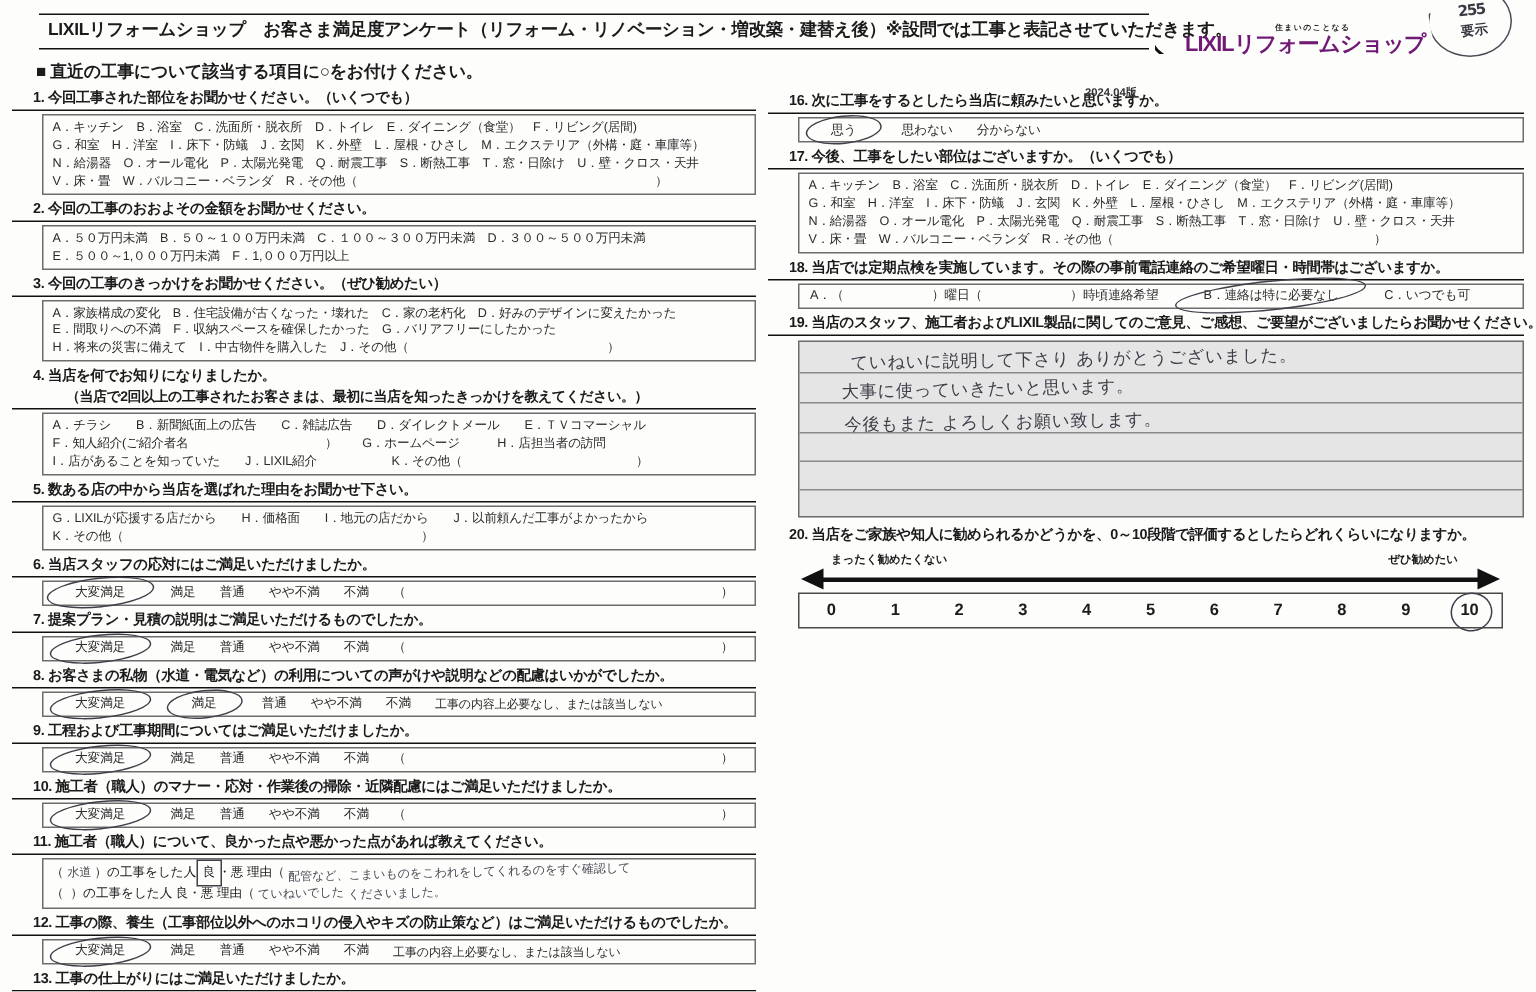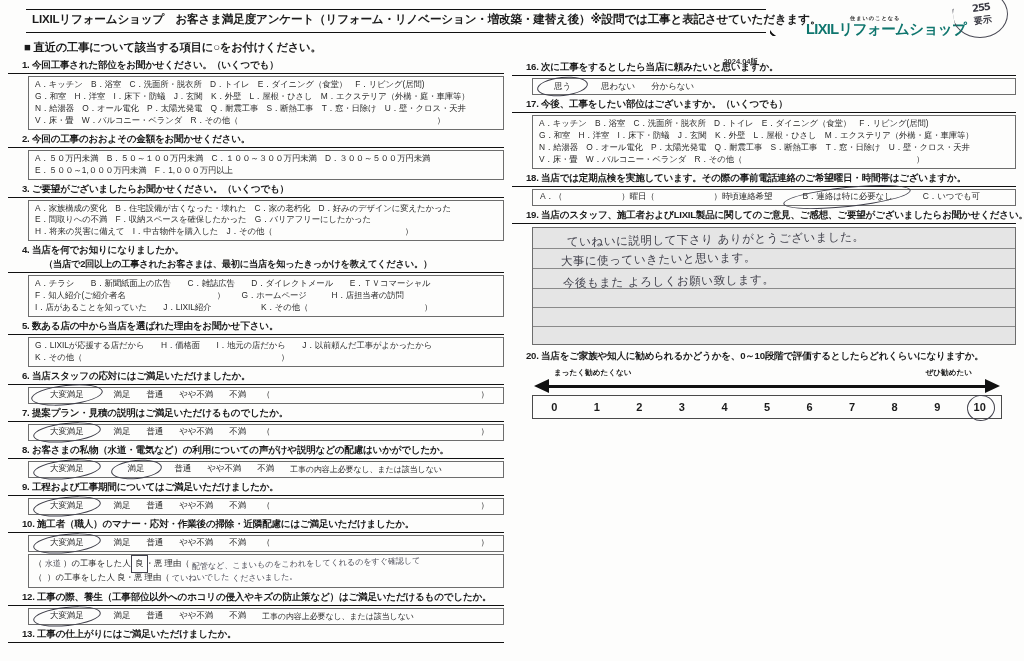--- a/index.html
+++ b/index.html
@@ -27,21 +27,21 @@
   }
   .hdr-ver{position:absolute;right:258px;top:13px;font-size:7.5px;font-weight:bold;color:#333;margin-top:40px;}
   .logo-wrap{position:absolute;right:6px;top:0px;width:244px;height:36px;}
   .logo-sweep{position:absolute;left:4px;top:16px;width:34px;height:16px;overflow:hidden;}
   .logo-sweep:before{
     content:"";position:absolute;left:-4px;top:-16px;width:46px;height:34px;
     border:2.4px solid #111;border-radius:50%;
     clip-path:polygon(0% 55%,100% 0%,100% 28%,0% 100%);
   }
   .logo-sub{position:absolute;left:84px;top:11px;font-size:5.2px;font-weight:bold;letter-spacing:1px;color:#222;}
-  .logo-main{position:absolute;left:40px;top:16px;font-size:14.5px;font-weight:bold;letter-spacing:-0.6px;color:#0f766e;white-space:nowrap;}
+  .logo-main{position:absolute;left:24px;top:16px;font-size:14.5px;font-weight:bold;letter-spacing:-0.6px;color:#701a75;white-space:nowrap;}
   
   .stamp{position:absolute;right:2px;top:-2px;width:46px;height:40px;}
   .stamp .ink{
     position:absolute;font-family:"DejaVu Sans",sans-serif;color:#3a3a44;
     font-weight:bold;transform:rotate(-7deg);
   }
   .stamp .s1{left:10px;top:0px;font-size:10px;letter-spacing:-1px;}
   .stamp .s2{left:12px;top:12px;font-size:9px;}
   .stamp .s3{left:14px;top:22px;font-size:9px;}
   .stamp .arc{
@@ -194,21 +194,21 @@
         </div>
         <div class="q-box">
           <div class="q-row"><span>A．５０万円未満　B．５０～１００万円未満　C．１００～３００万円未満　D．３００～５００万円未満</span></div>
           <div class="q-row"><span>E．５００～1,０００万円未満　F．1,０００万円以上</span></div>
         </div>
       </div>
 
       <div class="q">
         <div class="q-head under">
           <span>3.</span>
-          <span>ご要望がございましたらお聞かせください。（いくつでも）</span>
+          <span>今回の工事のきっかけをお聞かせください。（ぜひ勧めたい）</span>
         </div>
         <div class="q-box">
           <div class="q-row"><span>A．家族構成の変化　B．住宅設備が古くなった・壊れた　C．家の老朽化　D．好みのデザインに変えたかった</span></div>
           <div class="q-row"><span>E．間取りへの不満　F．収納スペースを確保したかった　G．バリアフリーにしたかった</span></div>
           <div class="q-row"><span>H．将来の災害に備えて　I．中古物件を購入した　J．その他（　　　　　　　　　　　　　　　　）</span></div>
         </div>
       </div>
 
       <div class="q">
         <div class="q-head">
@@ -303,20 +303,24 @@
           <span class="rate-opt circ">大変満足</span>
           <span class="rate-opt">満足</span>
           <span class="rate-opt">普通</span>
           <span class="rate-opt">やや不満</span>
           <span class="rate-opt">不満</span>
           <span class="rate-paren">（　　　　　　　　　　　　　　　　　　　　　　　　　）</span>
         </div>
       </div>
 
       <div class="q">
+        <div class="q-head under">
+          <span>11.</span>
+          <span>施工者（職人）について、良かった点や悪かった点があれば教えてください。</span>
+        </div>
         <div class="q11-box">
           <div class="q11-line">
             <span>（</span>
             <span class="hw">水道</span>
             <span>）の工事をした人</span>
             <span class="boxed">良</span><span>・</span><span>悪</span>
             <span>理由（</span>
             <span class="hw">配管など、こまいものをこわれをしてくれるのをすぐ確認して</span>
           </div>
           <div class="q11-line">

